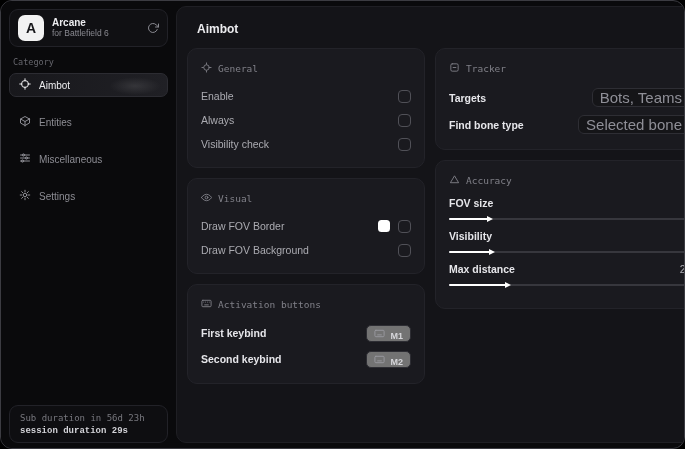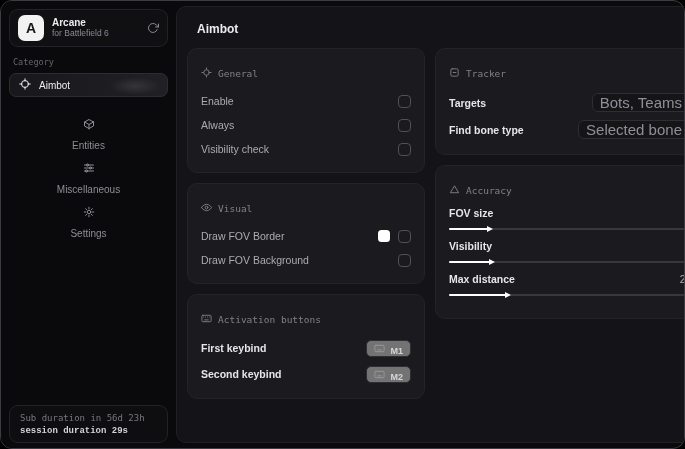--- a/index.html
+++ b/index.html
@@ -41,21 +41,21 @@
   .nav-item svg { width:12px; height:12px; flex:0 0 12px; }
   .nav-item.active {
     color:#ececee; border-color:#2c2c32;
     background:linear-gradient(90deg,#18181c,#202025);
   }
   .nav-item.active::after {
     content:""; position:absolute; right:6px; top:3px; width:52px; height:18px;
     background:radial-gradient(ellipse at center, rgba(255,255,255,0.10), rgba(255,255,255,0) 70%);
     border-radius:8px; pointer-events:none;
   }
-  .nav-item + .nav-item { margin-top:15px;flex-direction:column; }
+  .nav-item + .nav-item { margin-top:8px; }
 
   .sidebar-footer {
     position:absolute; left:8px; right:8px; bottom:5px;
     border:1px solid #222228; border-radius:9px; background:#0e0e11;
     padding:7px 10px 6px 10px;
   }
   .footer-line1 { font-family:"DejaVu Sans Mono",monospace; font-size:9px; color:#77777e; }
   .footer-line2 { font-family:Liberation Mono, monospace; font-size:9px; font-weight:bold; color:#d3d3d8; margin-top:3px; }
 
   
@@ -64,21 +64,21 @@
     border:1px solid #1f1f24; border-radius:10px; position:relative;
   }
   .page-title { font-size:12px; font-weight:bold; color:#ececef; padding:15px 0 0 20px; }
 
   .columns { display:flex; gap:10px; padding:12px 15px 0 10px; align-items:flex-start; }
   .col-left { width:238px; display:flex; flex-direction:column; gap:10px; }
   .col-right { width:285px; display:flex; flex-direction:column; gap:10px; }
 
   .card {
     background:#1a1a1f; border:1px solid #232329; border-radius:10px;
-    padding:18px 13px 12px 13px;
+    padding:13px 13px 12px 13px;
   }
   .card-header {
     display:flex; align-items:center; gap:6px;
     font-family:"DejaVu Sans Mono",monospace; font-size:9.5px; color:#808088;
     margin-bottom:10px;
   }
   .card-header svg { width:11px; height:11px; }
 
   .row { display:flex; align-items:center; justify-content:space-between; min-height:22px; }
   .row + .row { margin-top:2px; }

